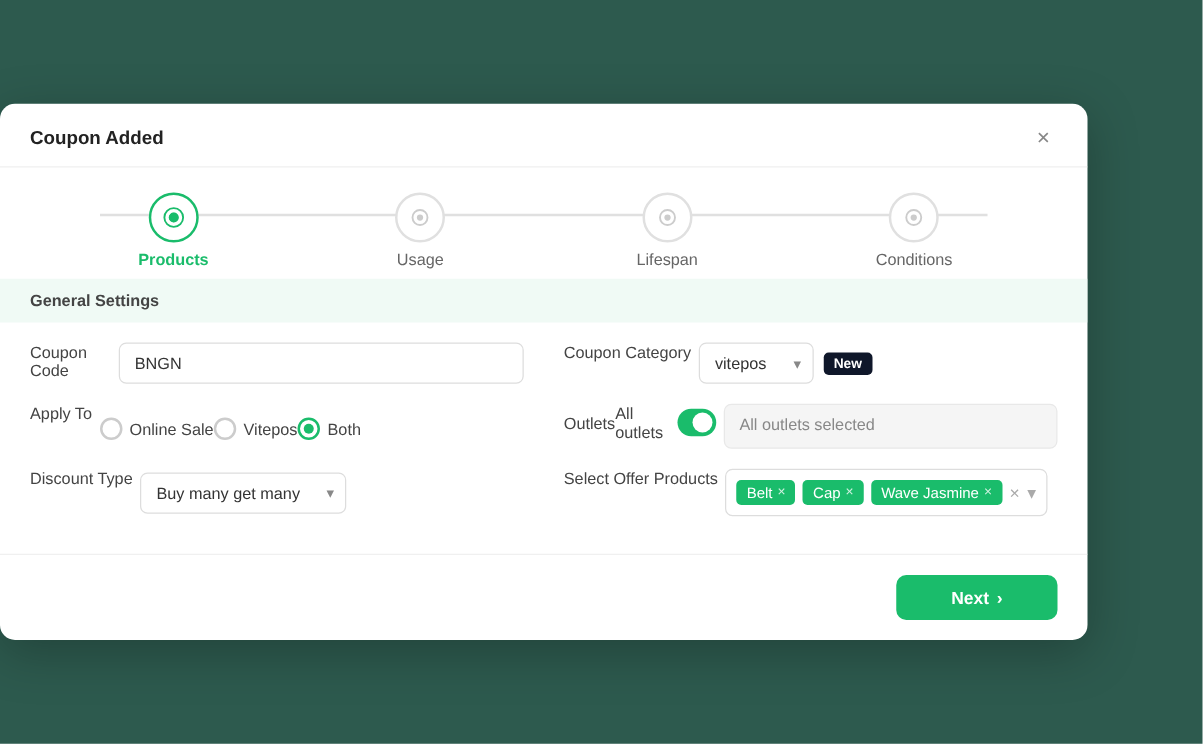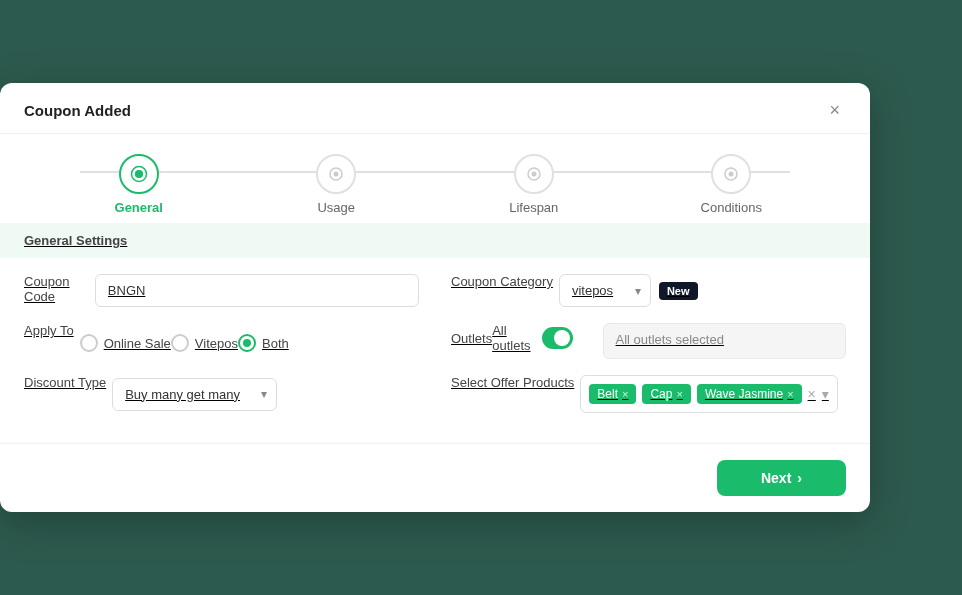--- a/index.html
+++ b/index.html
@@ -98,21 +98,20 @@
     .section-header {
       background: #f0faf5;
       padding: 10px 24px;
       font-size: 13px;
       font-weight: 600;
       color: #444;
       margin-bottom: 16px;
     }
     .modal-body {
       padding: 0 0 16px 0;
-      text-decoration: underline;
     }
     .form-grid {
       display: grid;
       grid-template-columns: 1fr 1fr;
       gap: 16px 32px;
       padding: 0 24px;
     }
     .form-group {
       display: flex;
       flex-direction: row;
@@ -239,21 +238,20 @@
       background: #fff;
     }
     .outlets-input {
       background: #f5f5f5;
       border: 1px solid #e8e8e8;
       border-radius: 6px;
       padding: 8px 12px;
       font-size: 13px;
       color: #888;
       width: 100%;
-      margin-left: 24px;
     }
     .tags-row {
       display: flex;
       align-items: center;
       border: 1px solid #ddd;
       border-radius: 6px;
       padding: 4px 8px;
       gap: 6px;
       flex-wrap: wrap;
       min-height: 38px;
@@ -325,21 +323,21 @@
       <div class="stepper-line"></div>
 
       <div class="step-item">
         <div class="step-circle active">
           <svg width="18" height="18" viewBox="0 0 18 18" fill="none">
             <circle cx="9" cy="9" r="4" fill="#1abc6b"></circle>
             <circle cx="9" cy="9" r="7.5" stroke="#1abc6b" stroke-width="1.5"></circle>
             <circle cx="9" cy="9" r="3" fill="none" stroke="#1abc6b" stroke-width="1.5"></circle>
           </svg>
         </div>
-        <span class="step-label active">General</span>
+        <span class="step-label active">Products</span>
       </div>
 
       <div class="step-item">
         <div class="step-circle">
           <svg width="16" height="16" viewBox="0 0 16 16">
               <circle cx="8" cy="8" r="6" stroke="#ccc" stroke-width="1.5" fill="#fff"></circle>
               <circle cx="8" cy="8" r="2.5" fill="#ccc"></circle>
             </svg>
         </div>
         <span class="step-label">Usage</span>

